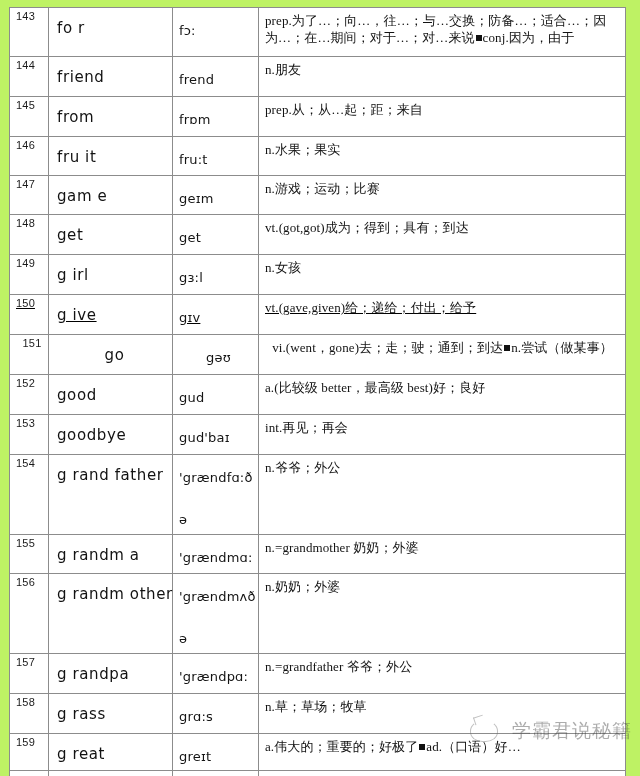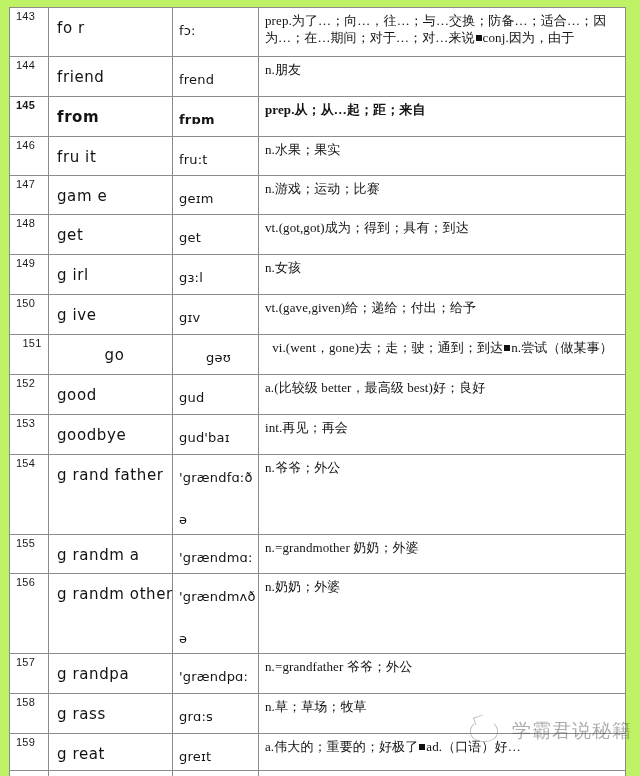--- a/index.html
+++ b/index.html
@@ -174,21 +174,21 @@
           <td>
             <div class="word">friend</div>
           </td>
           <td>
             <div class="phon"><span>frend</span></div>
           </td>
           <td>
             <div class="def"><span>n.朋友</span></div>
           </td>
         </tr>
-        <tr style="height: 40px; font-weight: bold;">
+        <tr style="height: 40px;">
           <td>
             <div class="num">145</div>
           </td>
           <td>
             <div class="word">from</div>
           </td>
           <td>
             <div class="phon"><span>frɒm</span></div>
           </td>
           <td>
@@ -244,21 +244,21 @@
           <td>
             <div class="word">g irl</div>
           </td>
           <td>
             <div class="phon"><span>gɜ:l</span></div>
           </td>
           <td>
             <div class="def"><span>n.女孩</span></div>
           </td>
         </tr>
-        <tr style="height: 40px;">
+        <tr style="height: 40px; text-decoration: underline;">
           <td>
             <div class="num">150</div>
           </td>
           <td>
             <div class="word">g ive</div>
           </td>
           <td>
             <div class="phon"><span>gɪv</span></div>
           </td>
           <td>

